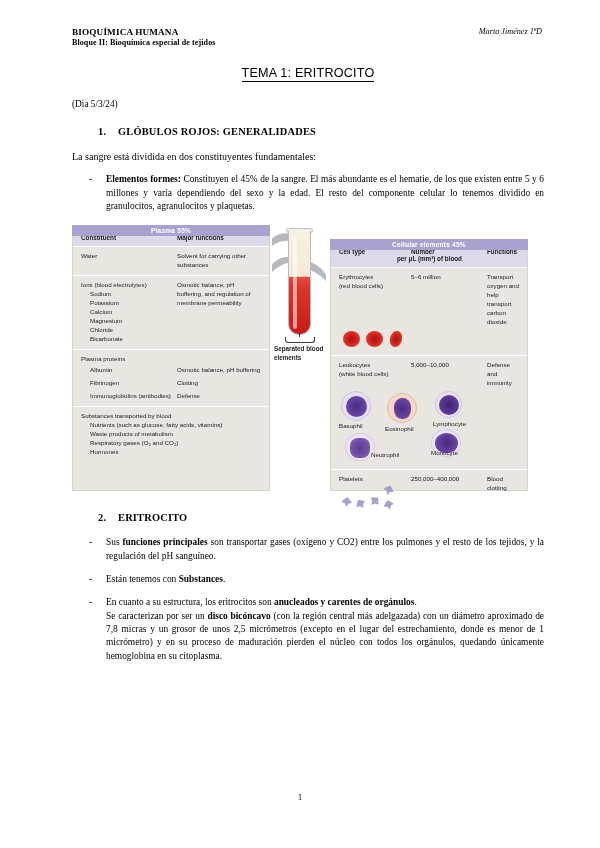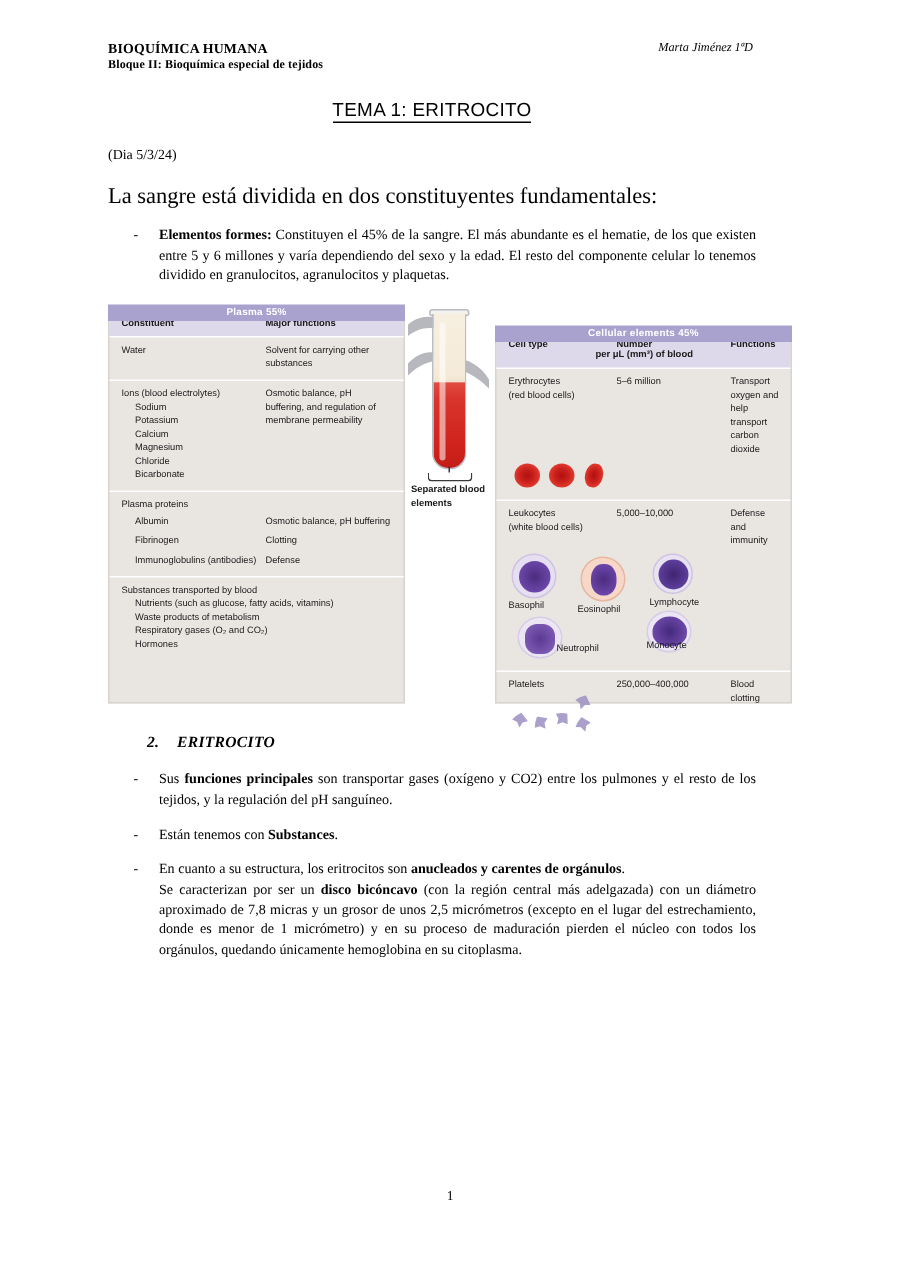--- a/index.html
+++ b/index.html
@@ -11,21 +11,21 @@
     font-family: "Liberation Serif", serif;
     color: #000000;
     position: relative;
     overflow: hidden;
   }
 
   .page {
     position: relative;
     width: 600px;
     height: 848px;
-    padding: 26px 96px 0 72px;
+    padding: 26px 56px 0 72px;
   }
 
   
   .doc-header {
     display: flex;
     justify-content: space-between;
     align-items: flex-start;
   }
   .hdr-left { line-height: 1.35; }
   .course-title {
@@ -67,21 +67,21 @@
   h2.section {
     font-size: 10.4px;
     font-weight: bold;
     margin: 17px 0 0 0;
     padding-left: 26px;
     letter-spacing: 0.2px;
   }
   h2.section .num { display: inline-block; width: 20px; }
 
   p.lead {
-    font-size: 15px;
+    font-size: 10px;
     margin: 14px 0 0 0;
   }
 
   ul.dashlist {
     list-style: none;
     margin: 11px 0 0 0;
     padding: 0;
   }
   ul.dashlist > li {
     position: relative;
@@ -289,20 +289,23 @@
     </div>
     <div class="hdr-right">Marta Jiménez 1ªD</div>
   </div>
 
   <div class="main-title">
     <span>TEMA 1: ERITROCITO</span>
   </div>
 
   <div class="date-line">(Dia 5/3/24)</div>
 
+  <h2 class="section">
+    <span class="num">1.</span><span>GLÓBULOS ROJOS: GENERALIDADES</span>
+  </h2>
 
   <p class="lead">La sangre está dividida en dos constituyentes fundamentales:</p>
 
   <ul class="dashlist">
     <li><b>Elementos formes:</b><span> Constituyen el 45% de la sangre. El más abundante es el hematie, de los que existen entre 5 y 6 millones y varía dependiendo del sexo y la edad. El resto del componente celular lo tenemos dividido en granulocitos, agranulocitos y plaquetas.</span></li>
   </ul>
 
   <div class="figure">
 
     <div class="panel panel-left">
@@ -448,21 +451,21 @@
           <div class="plt" style="left:30px; top:3px; transform:rotate(48deg);"></div>
           <div class="plt" style="left:44px; top:7px; transform:rotate(-10deg);"></div>
           <div class="plt" style="left:44px; top:-8px; transform:rotate(25deg);"></div>
         </div>
       </div>
     </div>
 
     <div class="band band-right">Cellular elements 45%</div>
   </div>
 
-  <h2 class="section" style="font-style:italic;">
+  <h2 class="section" style="">
     <span class="num">2.</span><span>ERITROCITO</span>
   </h2>
 
   <ul class="dashlist" style="margin-top:13px;">
     <li><span>Sus </span><b>funciones principales</b><span> son transportar gases (oxígeno y CO2) entre los pulmones y el resto de los tejidos, y la regulación del pH sanguíneo.</span></li>
     <li><span>Están tenemos con </span><b>Substances</b><span>.</span></li>
     <li><span>En cuanto a su estructura, los eritrocitos son </span><b>anucleados y carentes de orgánulos</b><span>.</span><br><span>Se caracterizan por ser un </span><b>disco bicóncavo</b><span> (con la región central más adelgazada) con un diámetro aproximado de 7,8 micras y un grosor de unos 2,5 micrómetros (excepto en el lugar del estrechamiento, donde es menor de 1 micrómetro) y en su proceso de maduración pierden el núcleo con todos los orgánulos, quedando únicamente hemoglobina en su citoplasma.</span></li>
   </ul>
 
   <div class="pagenum">1</div>

